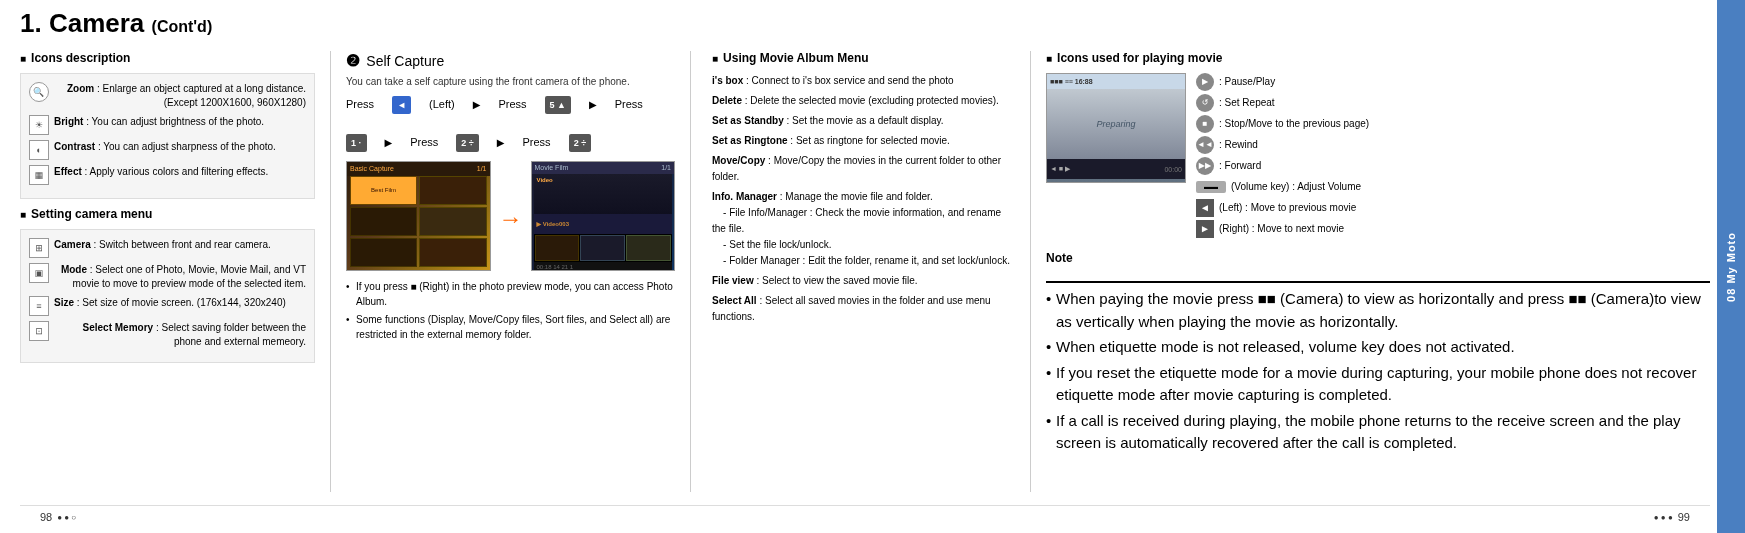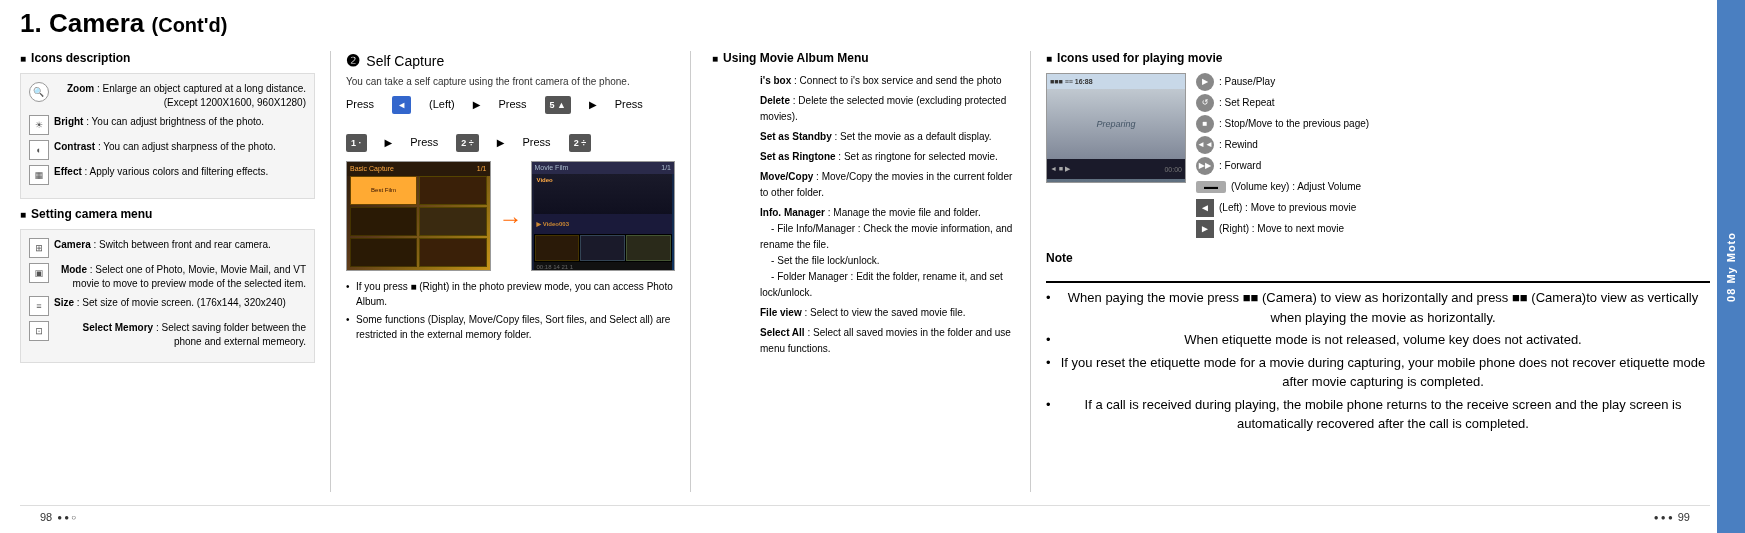--- a/index.html
+++ b/index.html
@@ -39,21 +39,21 @@
       letter-spacing: 1px;
     }
     
     .page-title {
       font-size: 26px;
       font-weight: bold;
       margin-bottom: 12px;
       color: #000;
     }
     .page-title .cont {
-      font-size: 20px;
+      font-size: 16px;
       font-weight: bold;
     }
     
     .columns {
       display: flex;
       flex: 1;
       gap: 0;
     }
     
     .col1 {
@@ -215,21 +215,20 @@
     }
     .bullet-notes li::before {
       content: '•';
       position: absolute;
       left: 0;
     }
     
     .movie-album-block {
       font-size: 10px;
       line-height: 1.6;
-      margin-left: 48px;
     }
     .movie-item {
       margin-bottom: 4px;
     }
     .movie-item strong {
       font-weight: bold;
     }
     
     .icons-playing {
       display: flex;
@@ -291,23 +290,22 @@
       margin-top: 10px;
     }
     .note-title {
       font-size: 12px;
       font-weight: bold;
       border-bottom: 2px solid #000;
       margin-bottom: 5px;
       padding-bottom: 16px;
     }
     .note-text {
-      font-size: 13px;
+      font-size: 15px;
       line-height: 1.5;
-      text-align: center;
     }
     .note-text li {
       list-style: none;
       padding-left: 10px;
       position: relative;
       margin-bottom: 3px;
     }
     .note-text li::before {
       content: '•';
       position: absolute;

